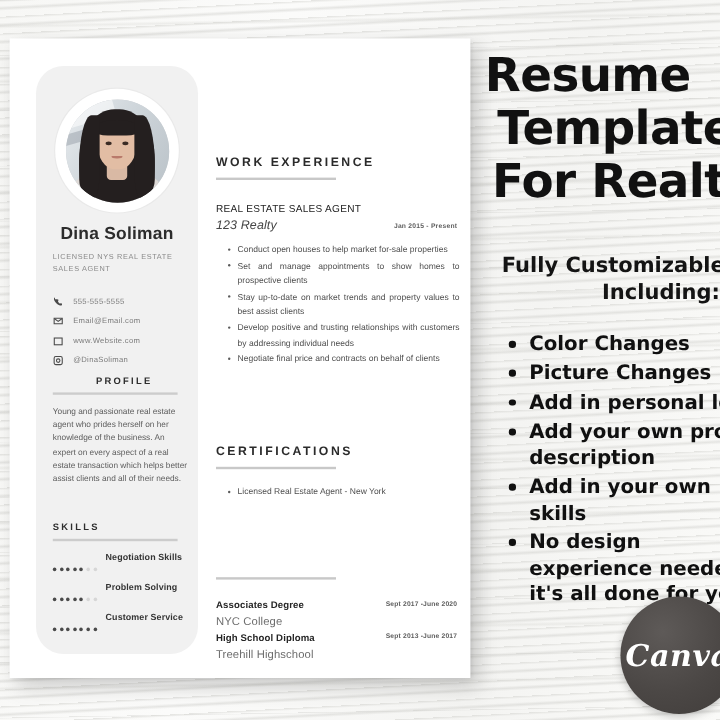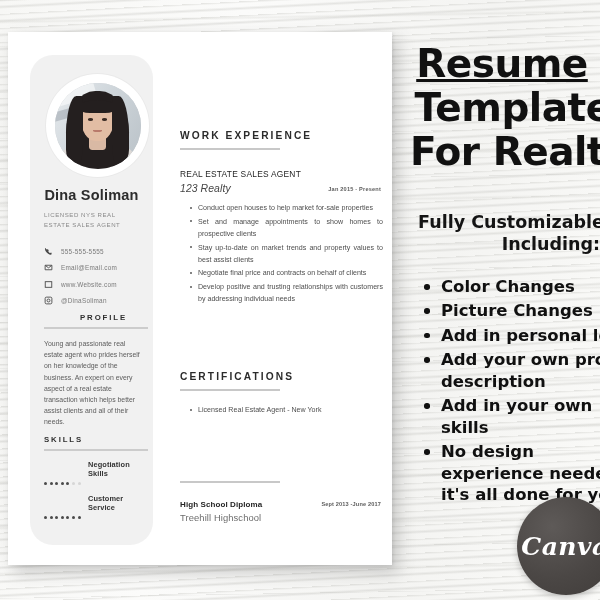--- a/index.html
+++ b/index.html
@@ -52,21 +52,21 @@
     height: 533px;
     background: #ffffff;
     box-shadow: 6px 7px 16px rgba(90,90,90,0.30), 1px 1px 3px rgba(120,120,120,0.18);
   }
 
   
   #sidebar {
     position: absolute;
     left: 22px;
     top: 23px;
-    width: 123px;
+    width: 135px;
     height: 490px;
     background: #f1f1f1;
     box-sizing: border-box;
     padding: 0;
     border-radius: 23px;
   }
 
   .photo-wrap {
     position: absolute;
     left: 16px;
@@ -405,21 +405,21 @@
     left: 0;
     right: -40px;
     font-family: "DejaVu Sans", sans-serif;
     font-weight: bold;
     font-size: 39px;
     line-height: 1.0;
     color: #111111;
     letter-spacing: -0.5px;
     white-space: nowrap;
   }
-  #pt1 { top: 44px; text-align: center; right: 0; text-decoration: underline; }
+  #pt1 { top: 44px; text-align: left; right: 0; }
   #pt2 { top: 88px; text-align: center; right: -22px; }
   #pt3 { top: 132px; left: 6px; }
 
   .promo-sub {
     position: absolute;
     left: 0;
     right: -18px;
     font-family: "DejaVu Sans", sans-serif;
     font-weight: bold;
     font-size: 17.5px;
@@ -569,20 +569,32 @@
               <span class="dot on"></span>
               <span class="dot on"></span>
               <span class="dot on"></span>
               <span class="dot on"></span>
               <span class="dot on"></span>
               <span class="dot"></span>
               <span class="dot"></span>
             </div>
           </div>
           <div class="skill-item">
+            <div class="skill-name">Problem Solving</div>
+            <div class="dots">
+              <span class="dot on"></span>
+              <span class="dot on"></span>
+              <span class="dot on"></span>
+              <span class="dot on"></span>
+              <span class="dot on"></span>
+              <span class="dot"></span>
+              <span class="dot"></span>
+            </div>
+          </div>
+          <div class="skill-item">
             <div class="skill-name">Customer Service</div>
             <div class="dots">
               <span class="dot on"></span>
               <span class="dot on"></span>
               <span class="dot on"></span>
               <span class="dot on"></span>
               <span class="dot on"></span>
               <span class="dot on"></span>
               <span class="dot on"></span>
             </div>
@@ -596,32 +608,37 @@
       <div class="main-rule" id="we-rule"></div>
 
       <div class="job-title">REAL ESTATE SALES AGENT</div>
       <div class="job-company">123 Realty</div>
       <div class="job-dates">Jan 2015 - Present</div>
 
       <ul class="bullets" id="we-bullets">
           <li>Conduct open houses to help market for-sale properties</li>
           <li>Set and manage appointments to show homes to prospective clients</li>
           <li>Stay up-to-date on market trends and property values to best assist clients</li>
+          <li>Develop positive and trusting relationships with customers by addressing individual needs</li>
           <li>Negotiate final price and contracts on behalf of clients</li>
-          <li>Develop positive and trusting relationships with customers by addressing individual needs</li>
         </ul>
 
       <div class="main-head" id="cert-head">CERTIFICATIONS</div>
       <div class="main-rule" id="cert-rule"></div>
       <ul class="bullets" id="cert-bullets">
           <li>Licensed Real Estate Agent - New York</li>
         </ul>
 
       <div class="main-rule" id="edu-rule"></div>
       <div class="edu-list" id="edu-list">
+          <div class="edu-row">
+            <div class="edu-dates">Sept 2017 -June 2020</div>
+            <div class="edu-degree">Associates Degree</div>
+            <div class="edu-school">NYC College</div>
+          </div>
           <div class="edu-row">
             <div class="edu-dates">Sept 2013 -June 2017</div>
             <div class="edu-degree">High School Diploma</div>
             <div class="edu-school">Treehill Highschool</div>
           </div>
         </div>
 
     </div>
   </div>
 

